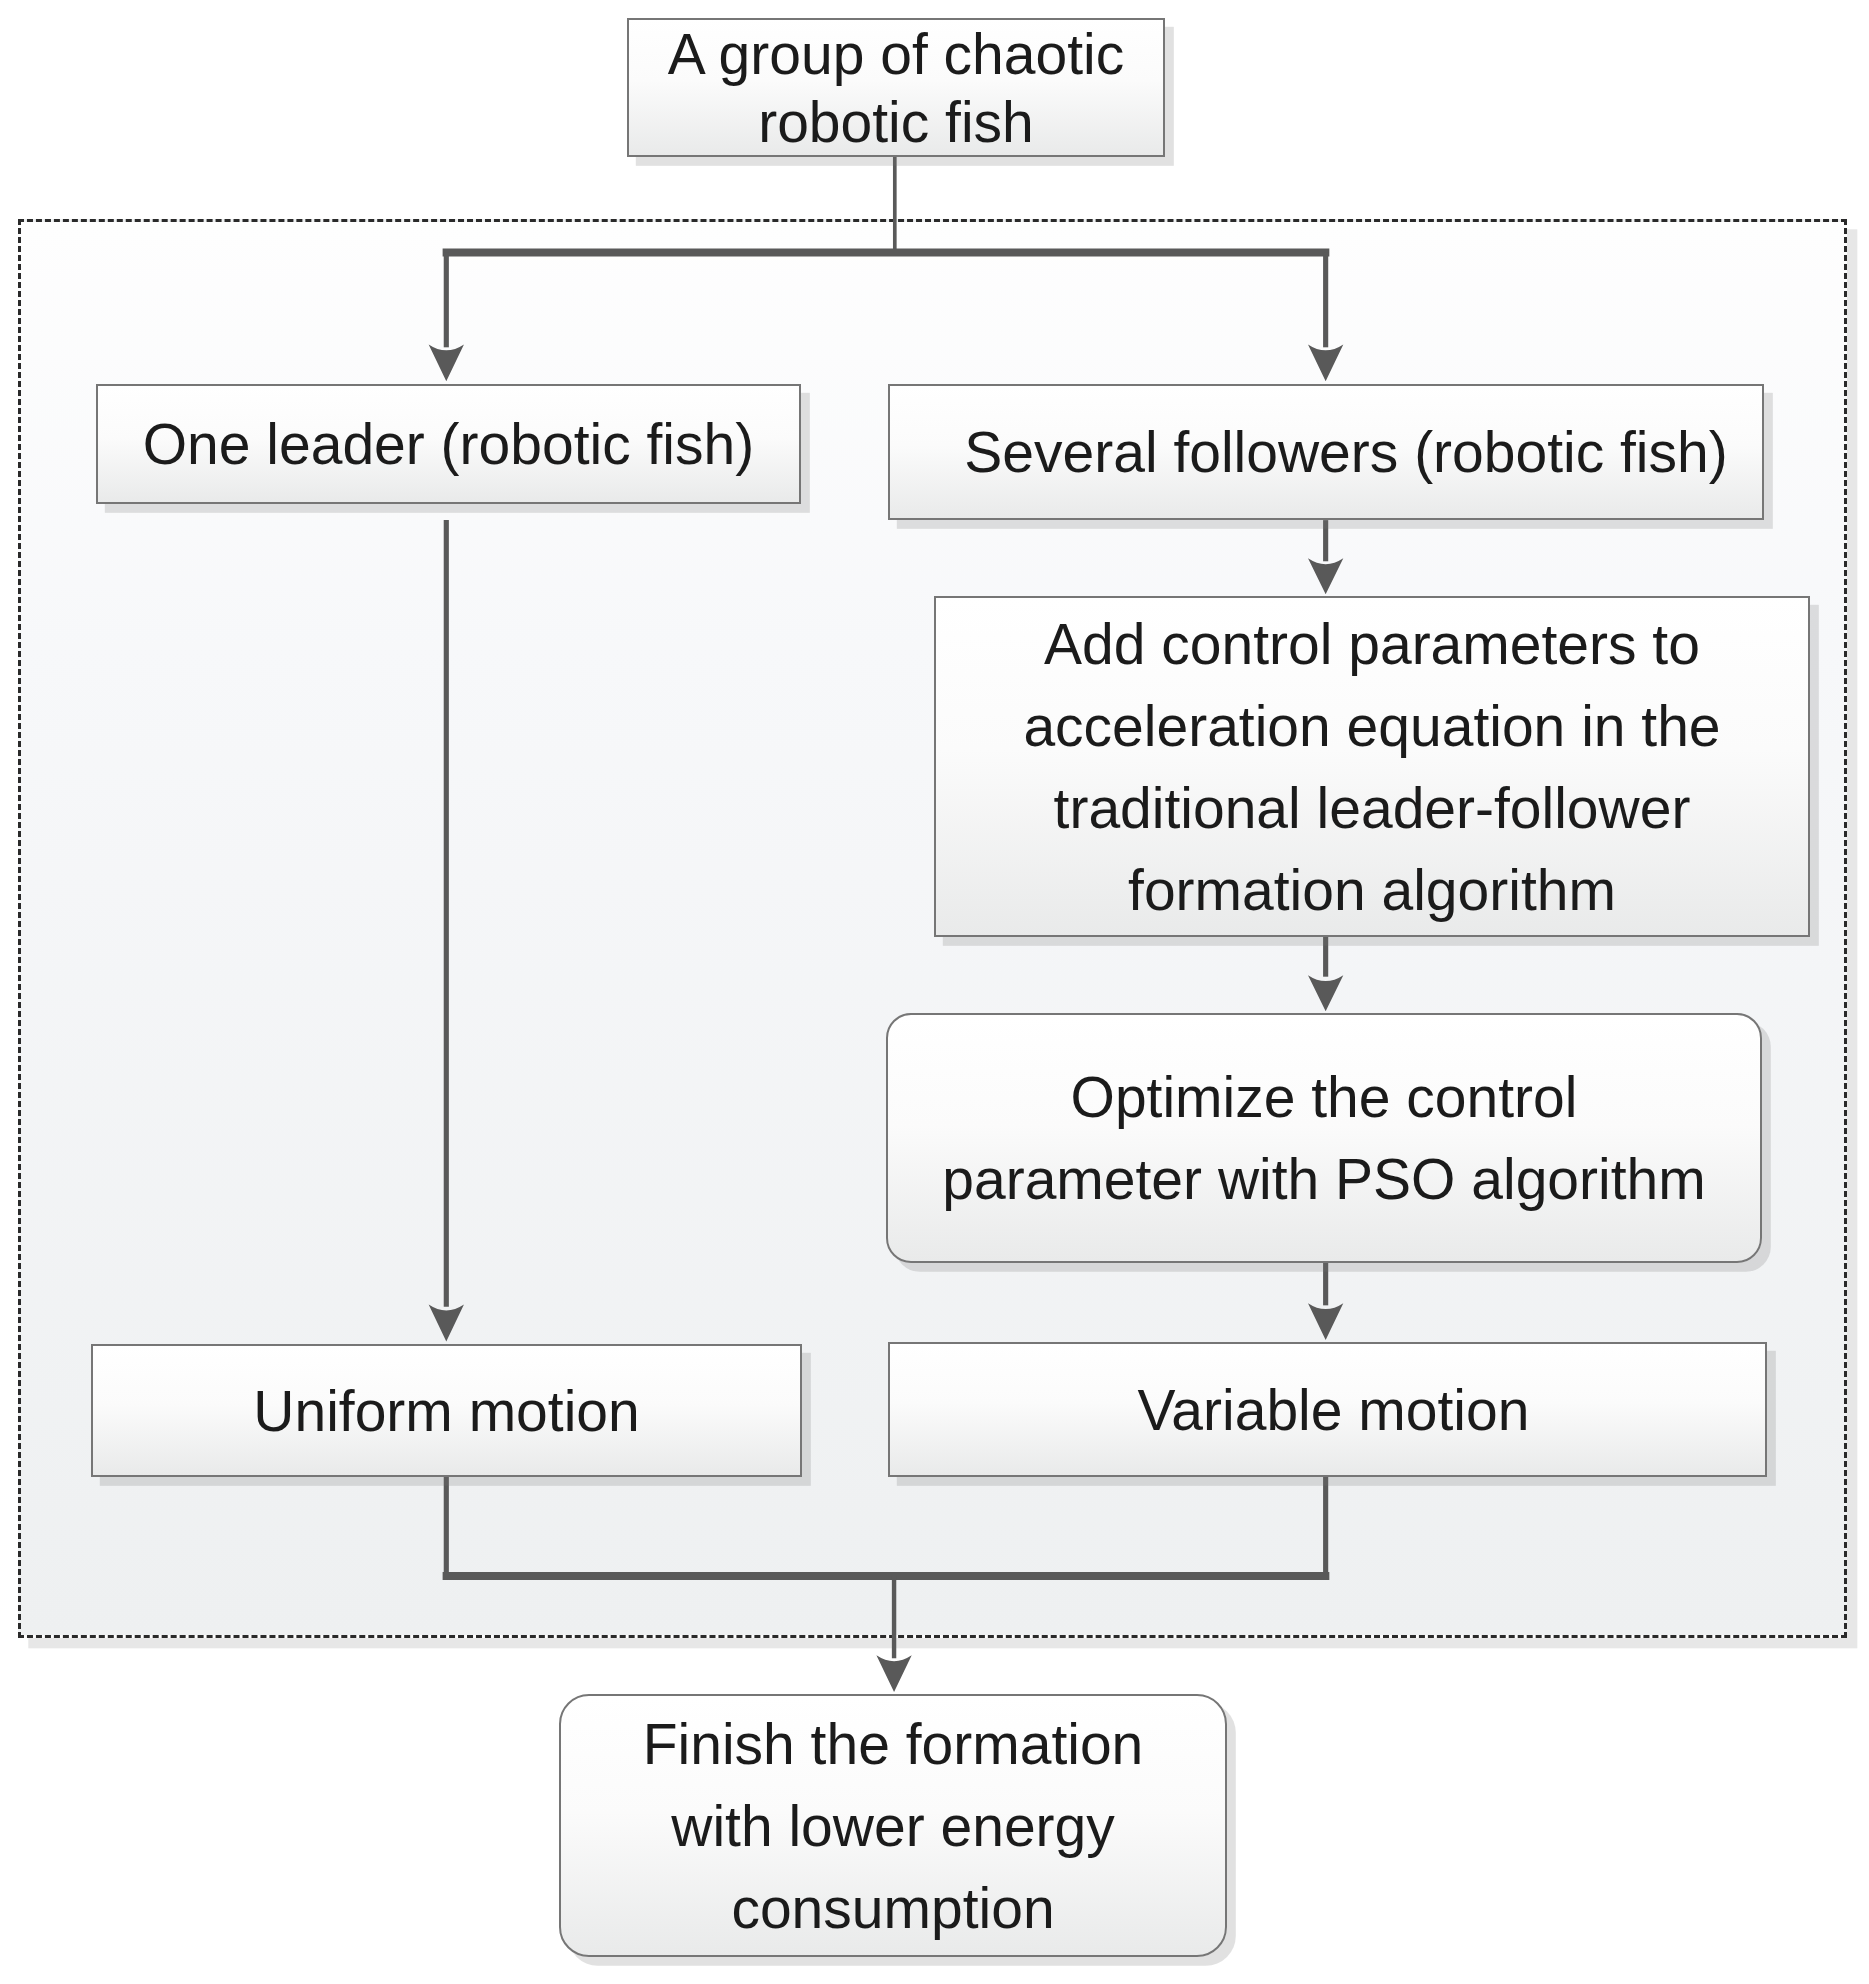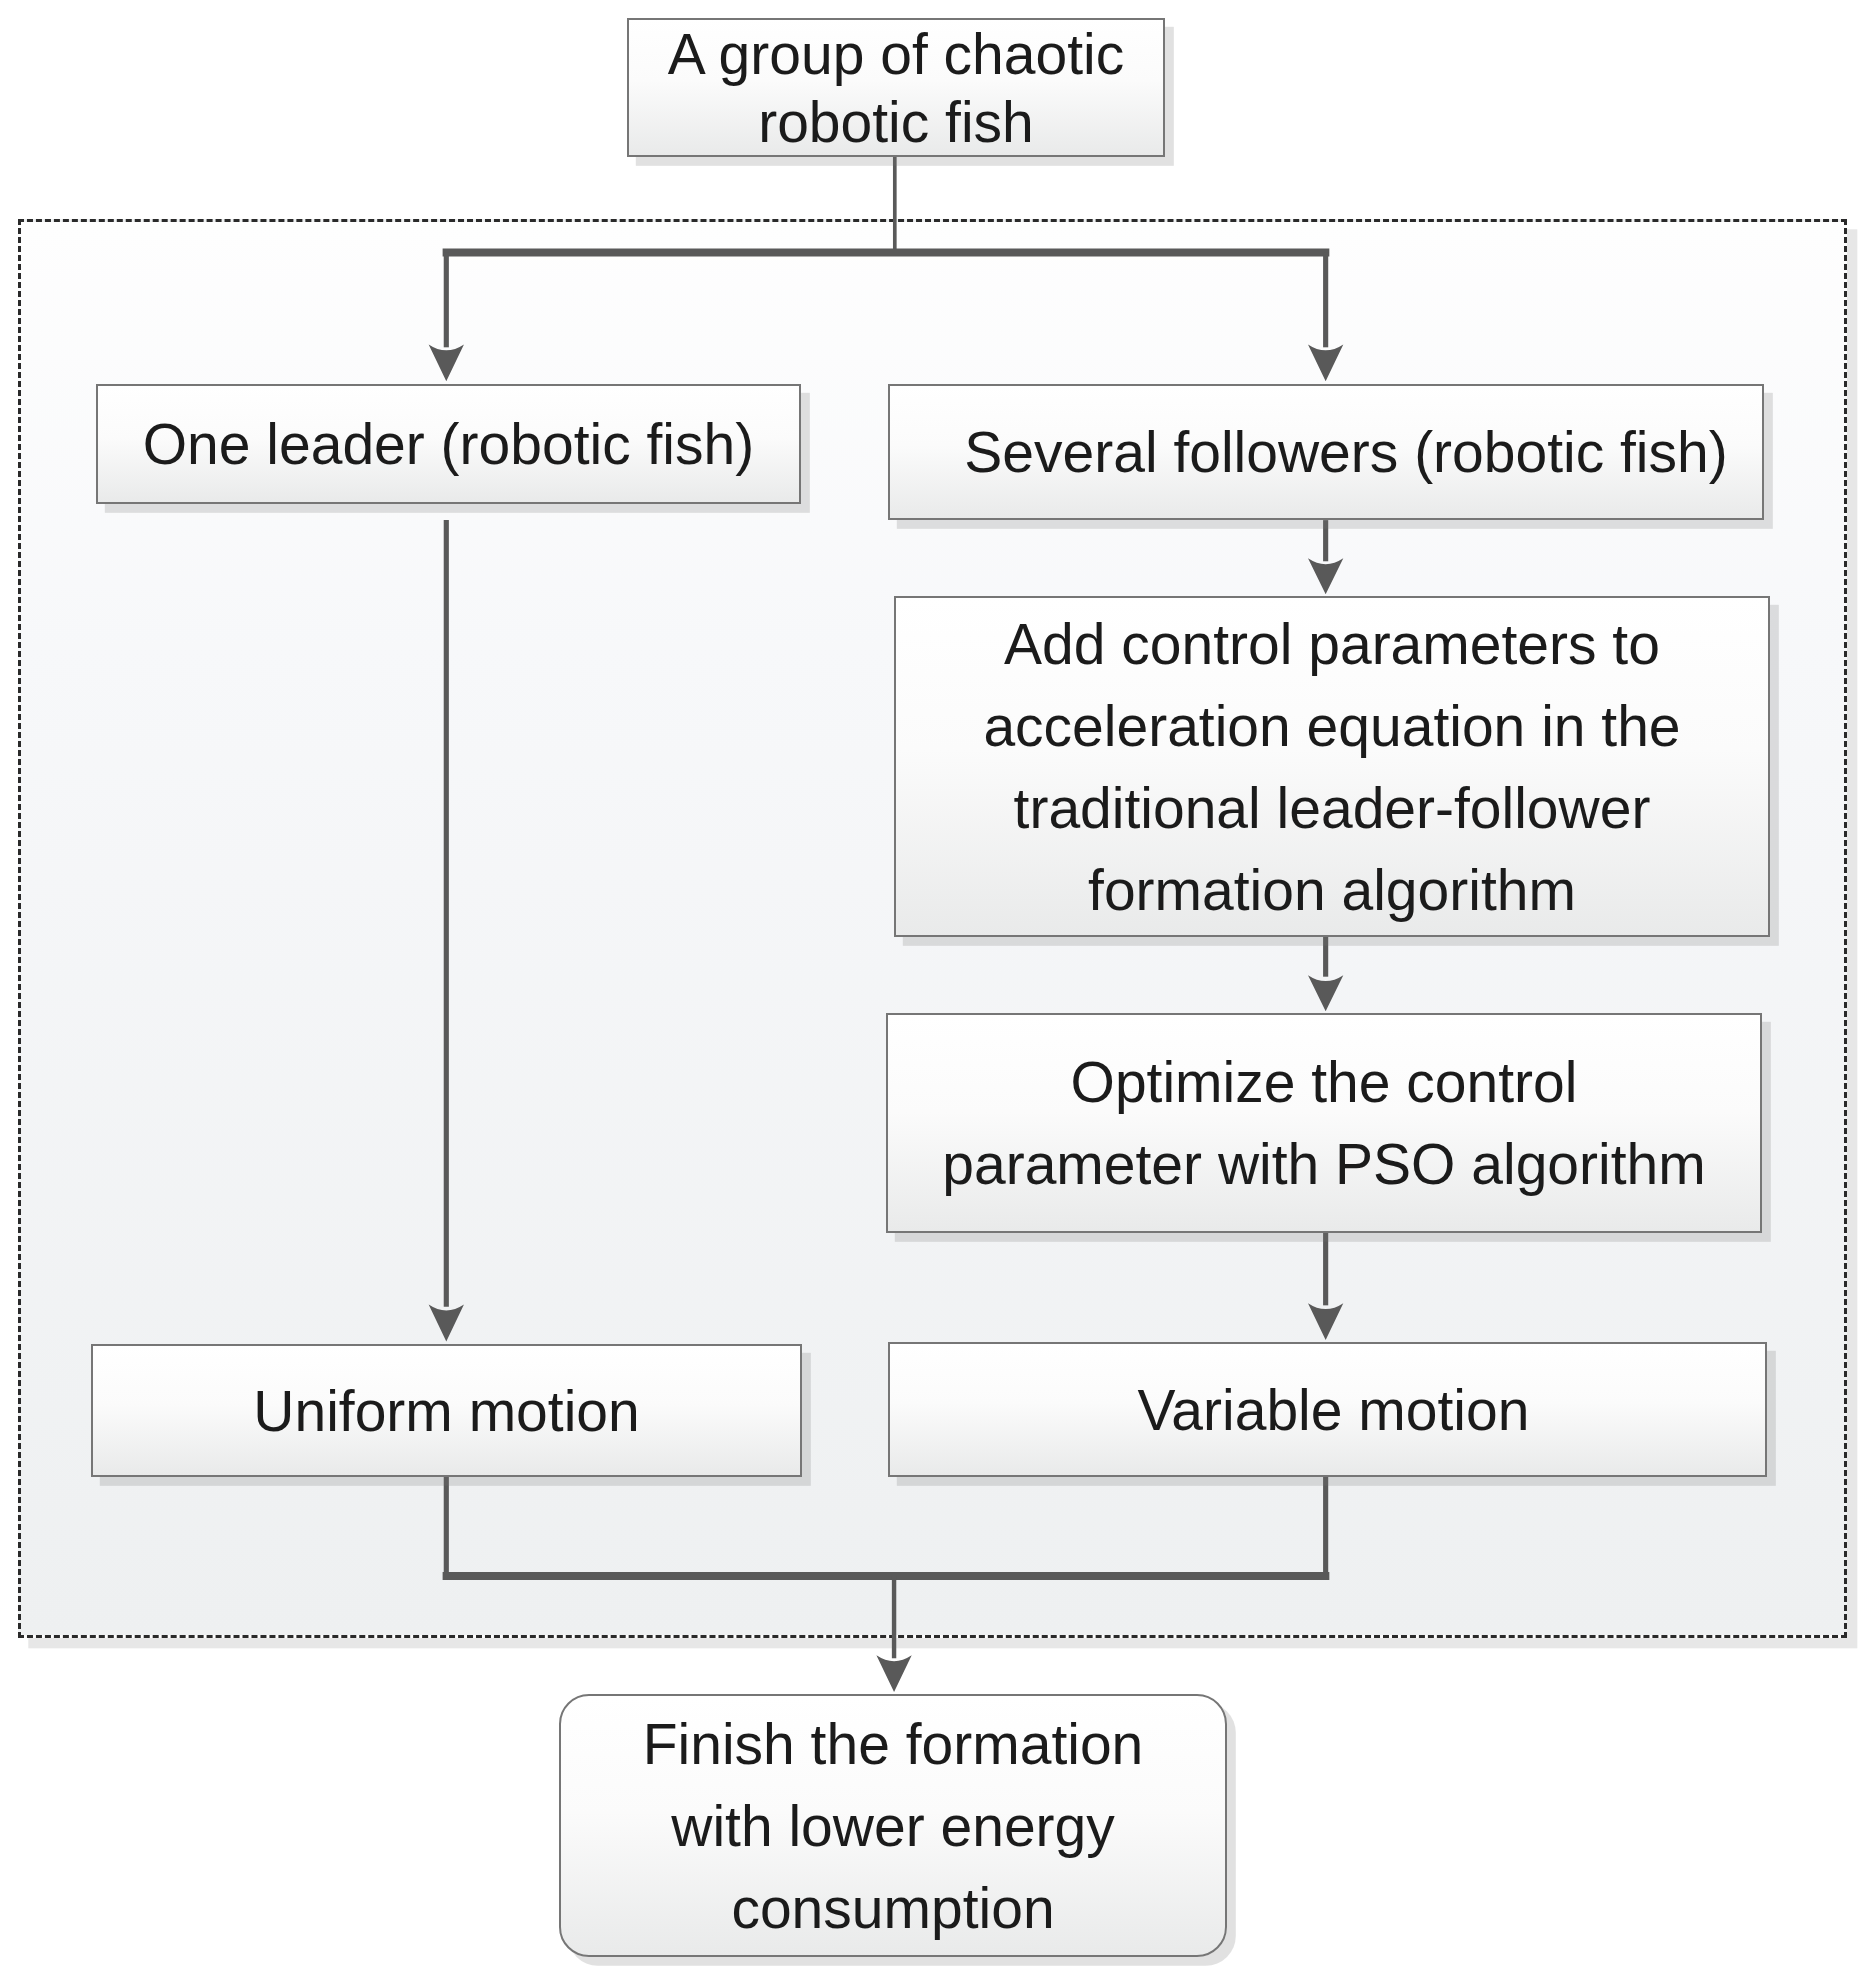--- a/index.html
+++ b/index.html
@@ -33,22 +33,22 @@
     display:flex;align-items:center;justify-content:center;
     text-align:center;color:#1b1b1b;
     font-size:57px;line-height:82px;
   }
   .node .lbl{white-space:pre-line;}
   .node.oneline .lbl{white-space:nowrap;}
 
   .n-start   {left:627px; top:18.4px;   width:538px;  height:139px; line-height:68px;}
   .n-leader  {left:96px; top:384px;  width:705px;  height:120px;}
   .n-follow  {left:888px;top:384px;  width:876px; height:136px;padding-left:40px;}
-  .n-add     {left:894px;top:596px;  width:876px; height:341px;}
-  .n-opt     {left:886px;top:1013px; width:876px; height:220px;}
+  .n-add     {left:934px;top:596px;  width:876px; height:341px;}
+  .n-opt     {left:886px;top:1013px; width:876px; height:250px;border-radius:25px;}
   .n-uniform {left:91px; top:1344px; width:711px;  height:133px;}
   .n-variable{left:888px;top:1342px; width:879px; height:135px;padding-left:12px;}
   .n-finish  {left:559px; top:1694px; width:668px;  height:263px;border-radius:30px;}
 </style>
 </head>
 <body>
 
 <div class="canvas">
 
   <div class="boundary"></div>

